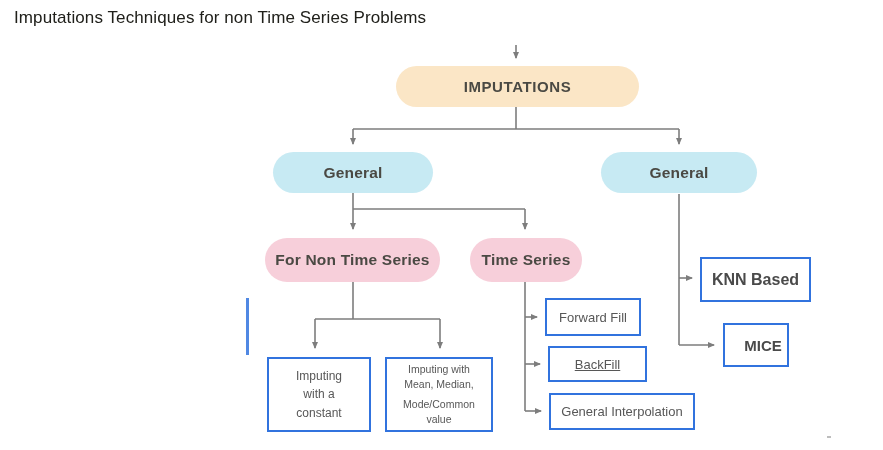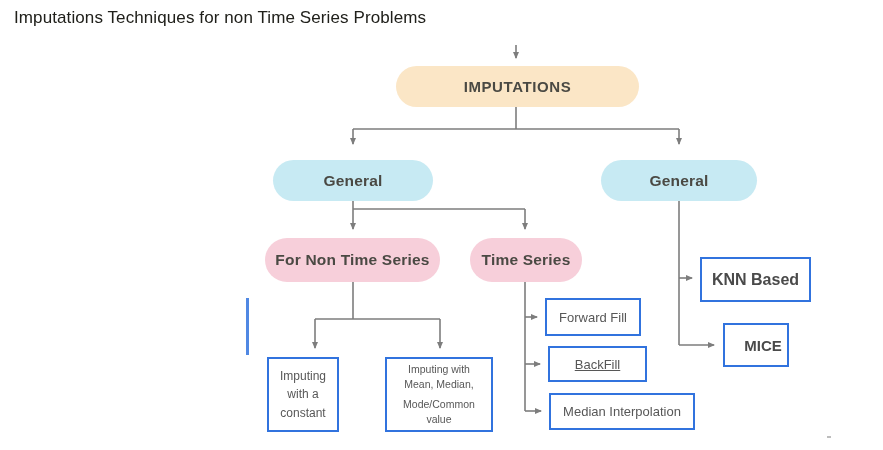--- a/index.html
+++ b/index.html
@@ -30,21 +30,21 @@
     box-sizing: border-box;
   }
   .pill {
     border-radius: 999px;
     font-weight: 700;
     color: var(--pill-text, #4a4943);
     font-size: 15.5px;
     letter-spacing: 0.2px;
   }
   .pill.root  { background: var(--root-fill, #fbe6c6); font-size: 15px; letter-spacing: 0.6px; text-align: center; }
-  .pill.lvl1  { background: var(--branch-fill, #c7eaf3); margin-top: 8px; }
+  .pill.lvl1  { background: var(--branch-fill, #c7eaf3); }
   .pill.lvl2  { background: var(--sub-branch-fill, #f7cfda); }
   .leaf {
     background: #ffffff;
     border: 2px solid var(--leaf-border, #3173de);
     color: var(--leaf-text, #575757);
     font-size: 13px;
   }
   .leaf .multiline { white-space: pre-line; line-height: 1.55; }
   .leaf.small { font-size: 10.5px; }
   .leaf.small .para { white-space: pre-line; line-height: 1.45; display: block; }
@@ -117,21 +117,21 @@
   </div>
 
   <div class="node pill lvl2" style="left:265px; top:238px; width:175px; height:44px;">
     <span>For Non Time Series</span>
   </div>
 
   <div class="node pill lvl2" style="left:470px; top:238px; width:112px; height:44px;">
     <span>Time Series</span>
   </div>
 
-  <div class="node leaf" style="left:267px; top:357px; width:72px; height:75px; font-size:12px;">
+  <div class="node leaf" style="left:267px; top:357px; width:104px; height:75px; font-size:12px;">
     <span class="multiline">Imputing
 with a
 constant</span>
   </div>
 
   <div class="node leaf small" style="left:385px; top:357px; width:108px; height:75px; flex-direction:column;">
     <span class="para">Imputing with
 Mean, Median,</span>
     <span class="para">Mode/Common
 value</span>
@@ -139,21 +139,21 @@
 
   <div class="node leaf" style="left:545px; top:298px; width:96px; height:38px;">
     <span>Forward Fill</span>
   </div>
 
   <div class="node leaf" style="left:548px; top:346px; width:99px; height:36px;text-decoration:underline;">
     <span>BackFill</span>
   </div>
 
   <div class="node leaf" style="left:549px; top:393px; width:146px; height:37px;">
-    <span>Median Interpolation</span>
+    <span>General Interpolation</span>
   </div>
 
   <div class="node leaf bold knn" style="left:700px; top:257px; width:111px; height:45px;">
     <span>KNN Based</span>
   </div>
 
   <div class="node leaf bold mice" style="left:723px; top:323px; width:66px; height:44px;padding-left:14px;">
     <span>MICE</span>
   </div>
 

